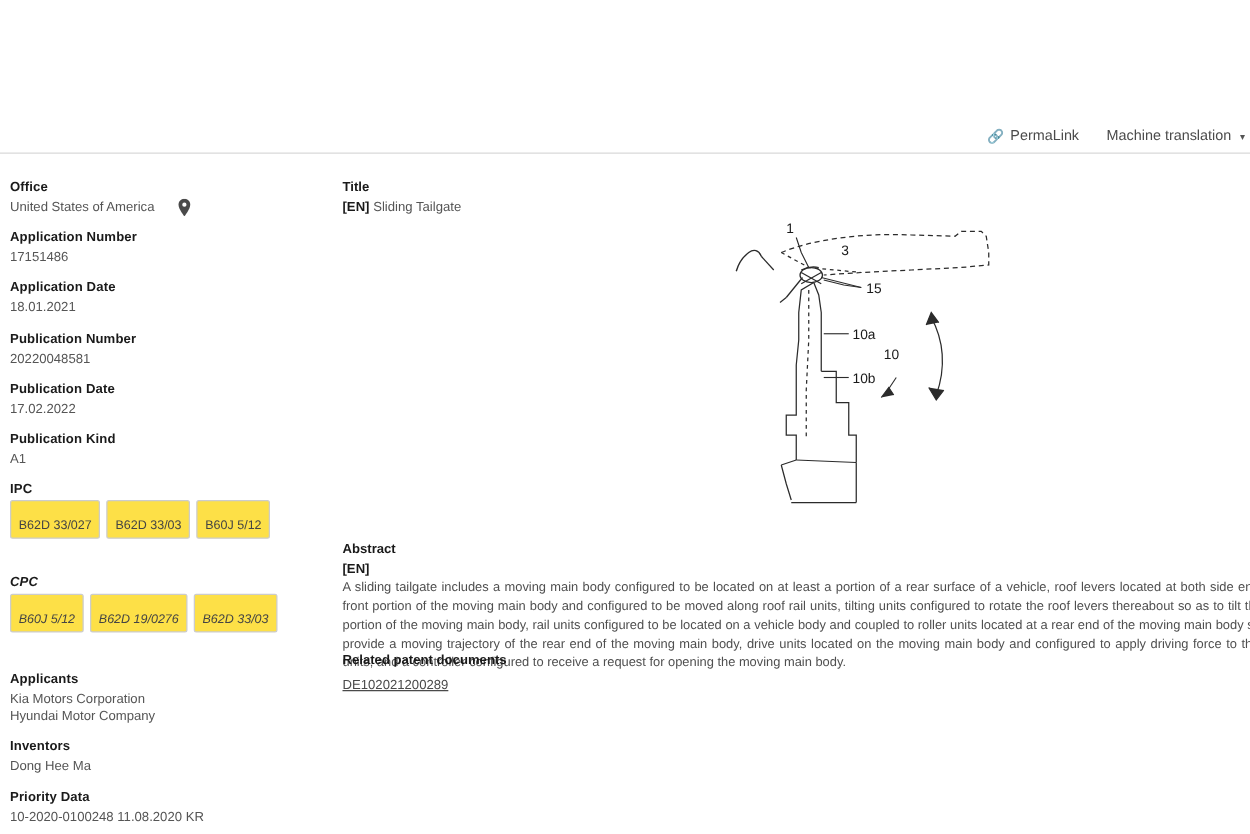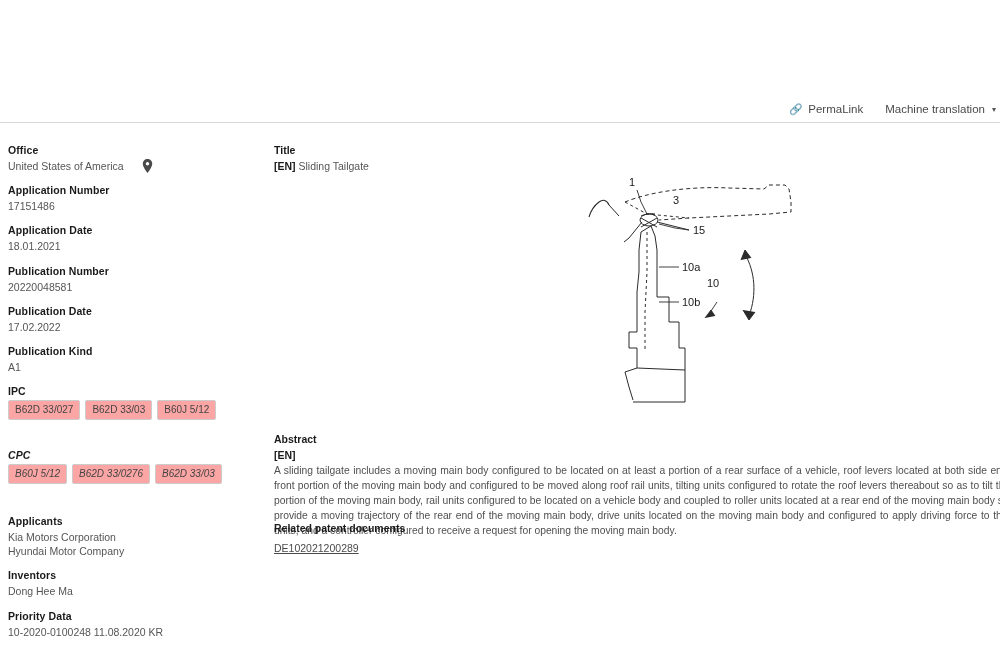--- a/index.html
+++ b/index.html
@@ -104,24 +104,24 @@
 
   .chips {
     display: flex;
     flex-wrap: wrap;
     gap: 5px;
     margin-top: 3px;
   }
   .chip {
     border: 1px solid #cccccc;
     border-radius: 2px;
-    padding: 3px 6px 4px 6px;
+    padding: 14px 6px 4px 6px;
     font-size: 10px;
     color: #444444;
-    background: #fca5a5;
+    background: #fde047;
     white-space: nowrap;
     cursor: pointer;
   }
 
   
   .section-label {
     font-size: 10.5px;
     font-weight: bold;
     color: #1a1a1a;
     margin-bottom: 4px;
@@ -238,21 +238,21 @@
         <span class="chip">B62D 33/027</span>
         <span class="chip">B62D 33/03</span>
         <span class="chip">B60J 5/12</span>
       </div>
     </div>
 
     <div class="field" style="margin-top:29px;font-style:italic;">
       <div class="field-label">CPC</div>
       <div class="chips">
         <span class="chip">B60J 5/12</span>
-        <span class="chip">B62D 33/0276</span>
+        <span class="chip">B62D 19/0276</span>
         <span class="chip">B62D 33/03</span>
       </div>
     </div>
 
     <div class="field" style="margin-top:31px;">
       <div class="field-label">Applicants</div>
       <div class="field-value">Kia Motors Corporation</div>
       <div class="field-value">Hyundai Motor Company</div>
     </div>
 

